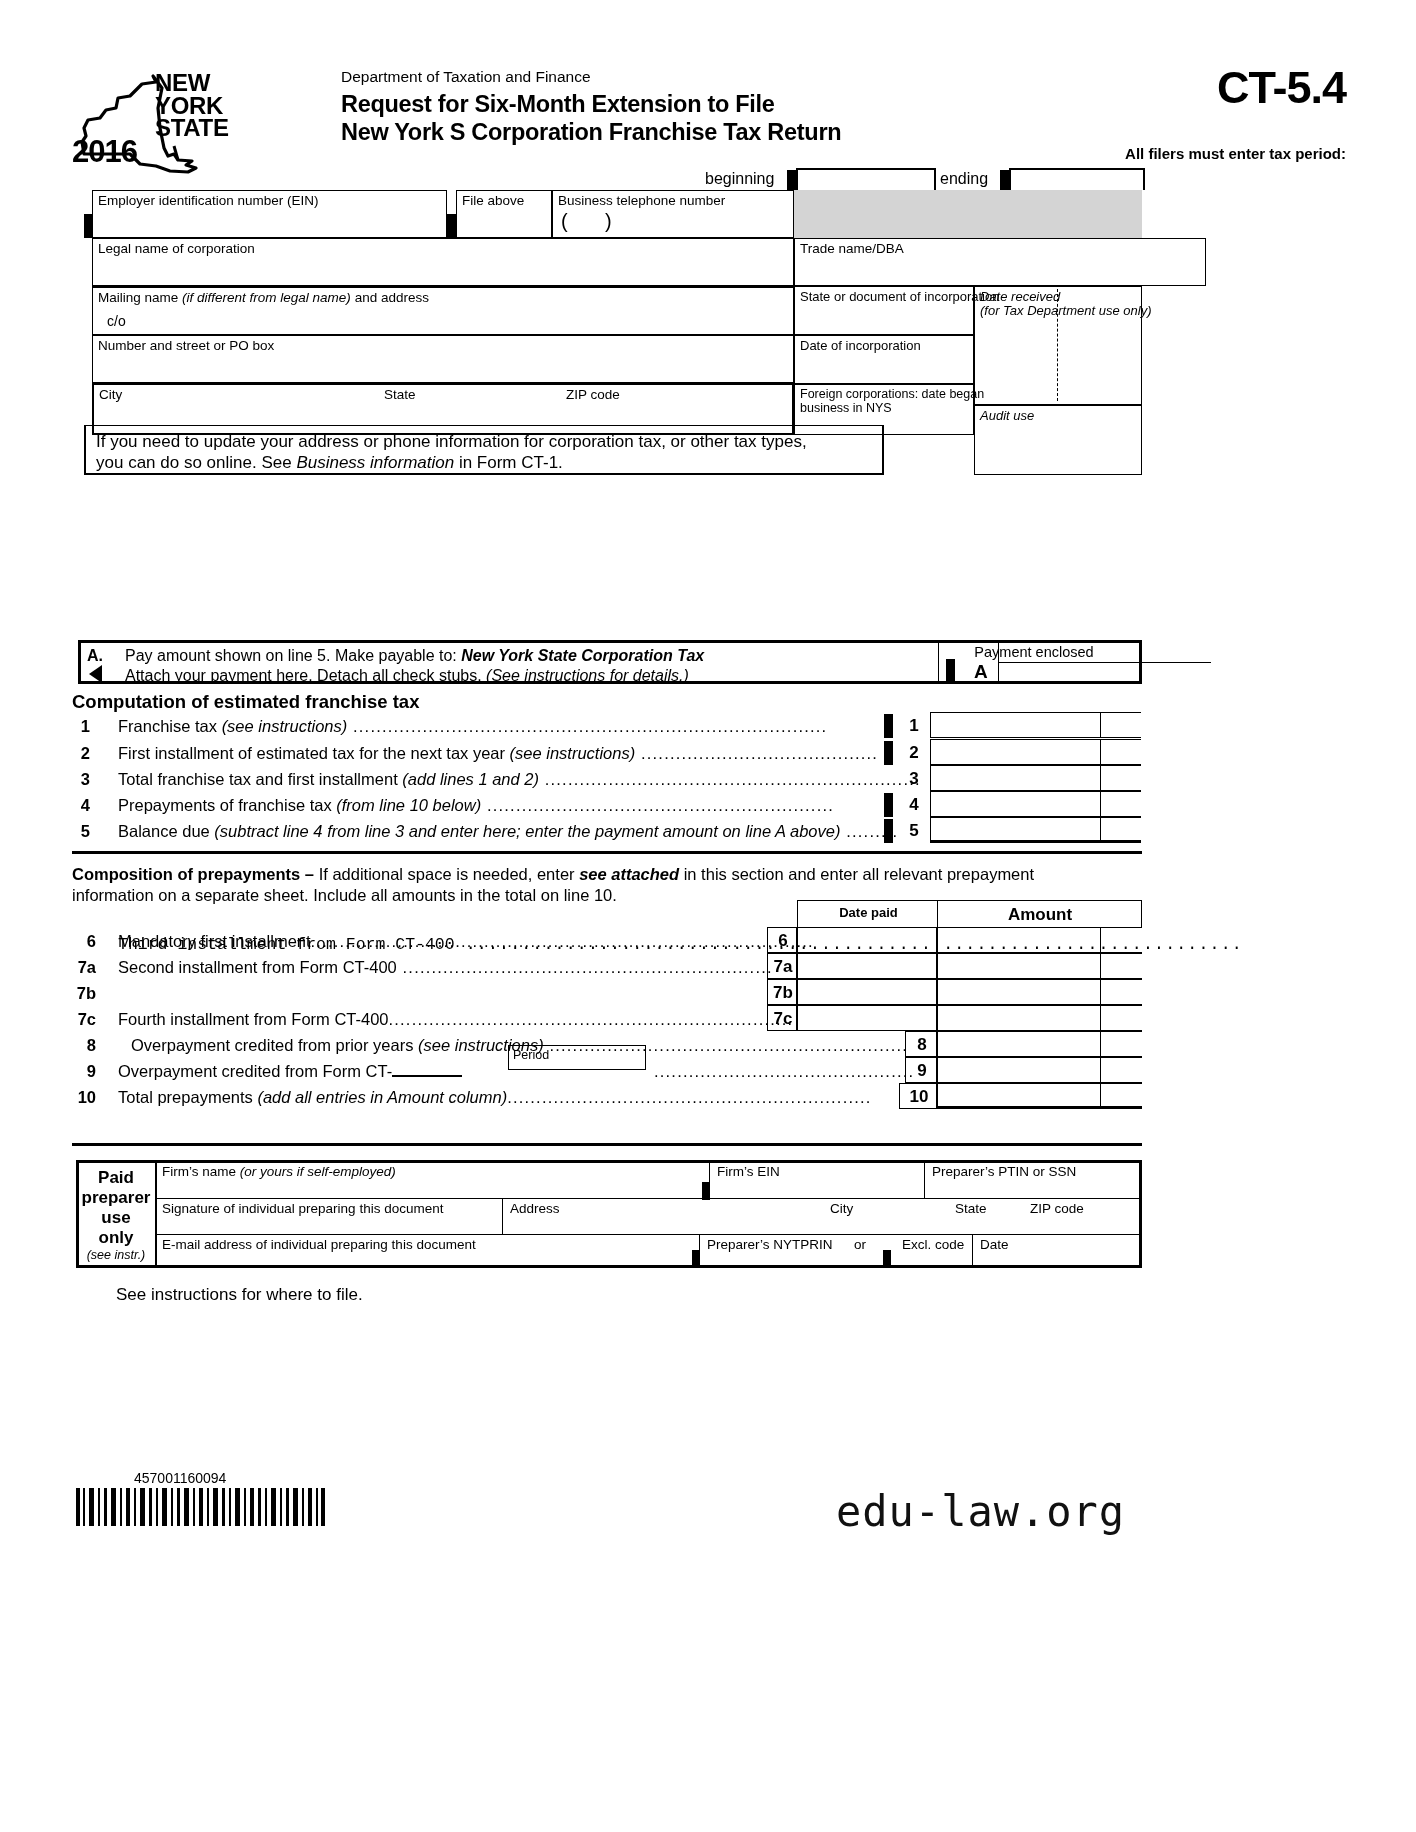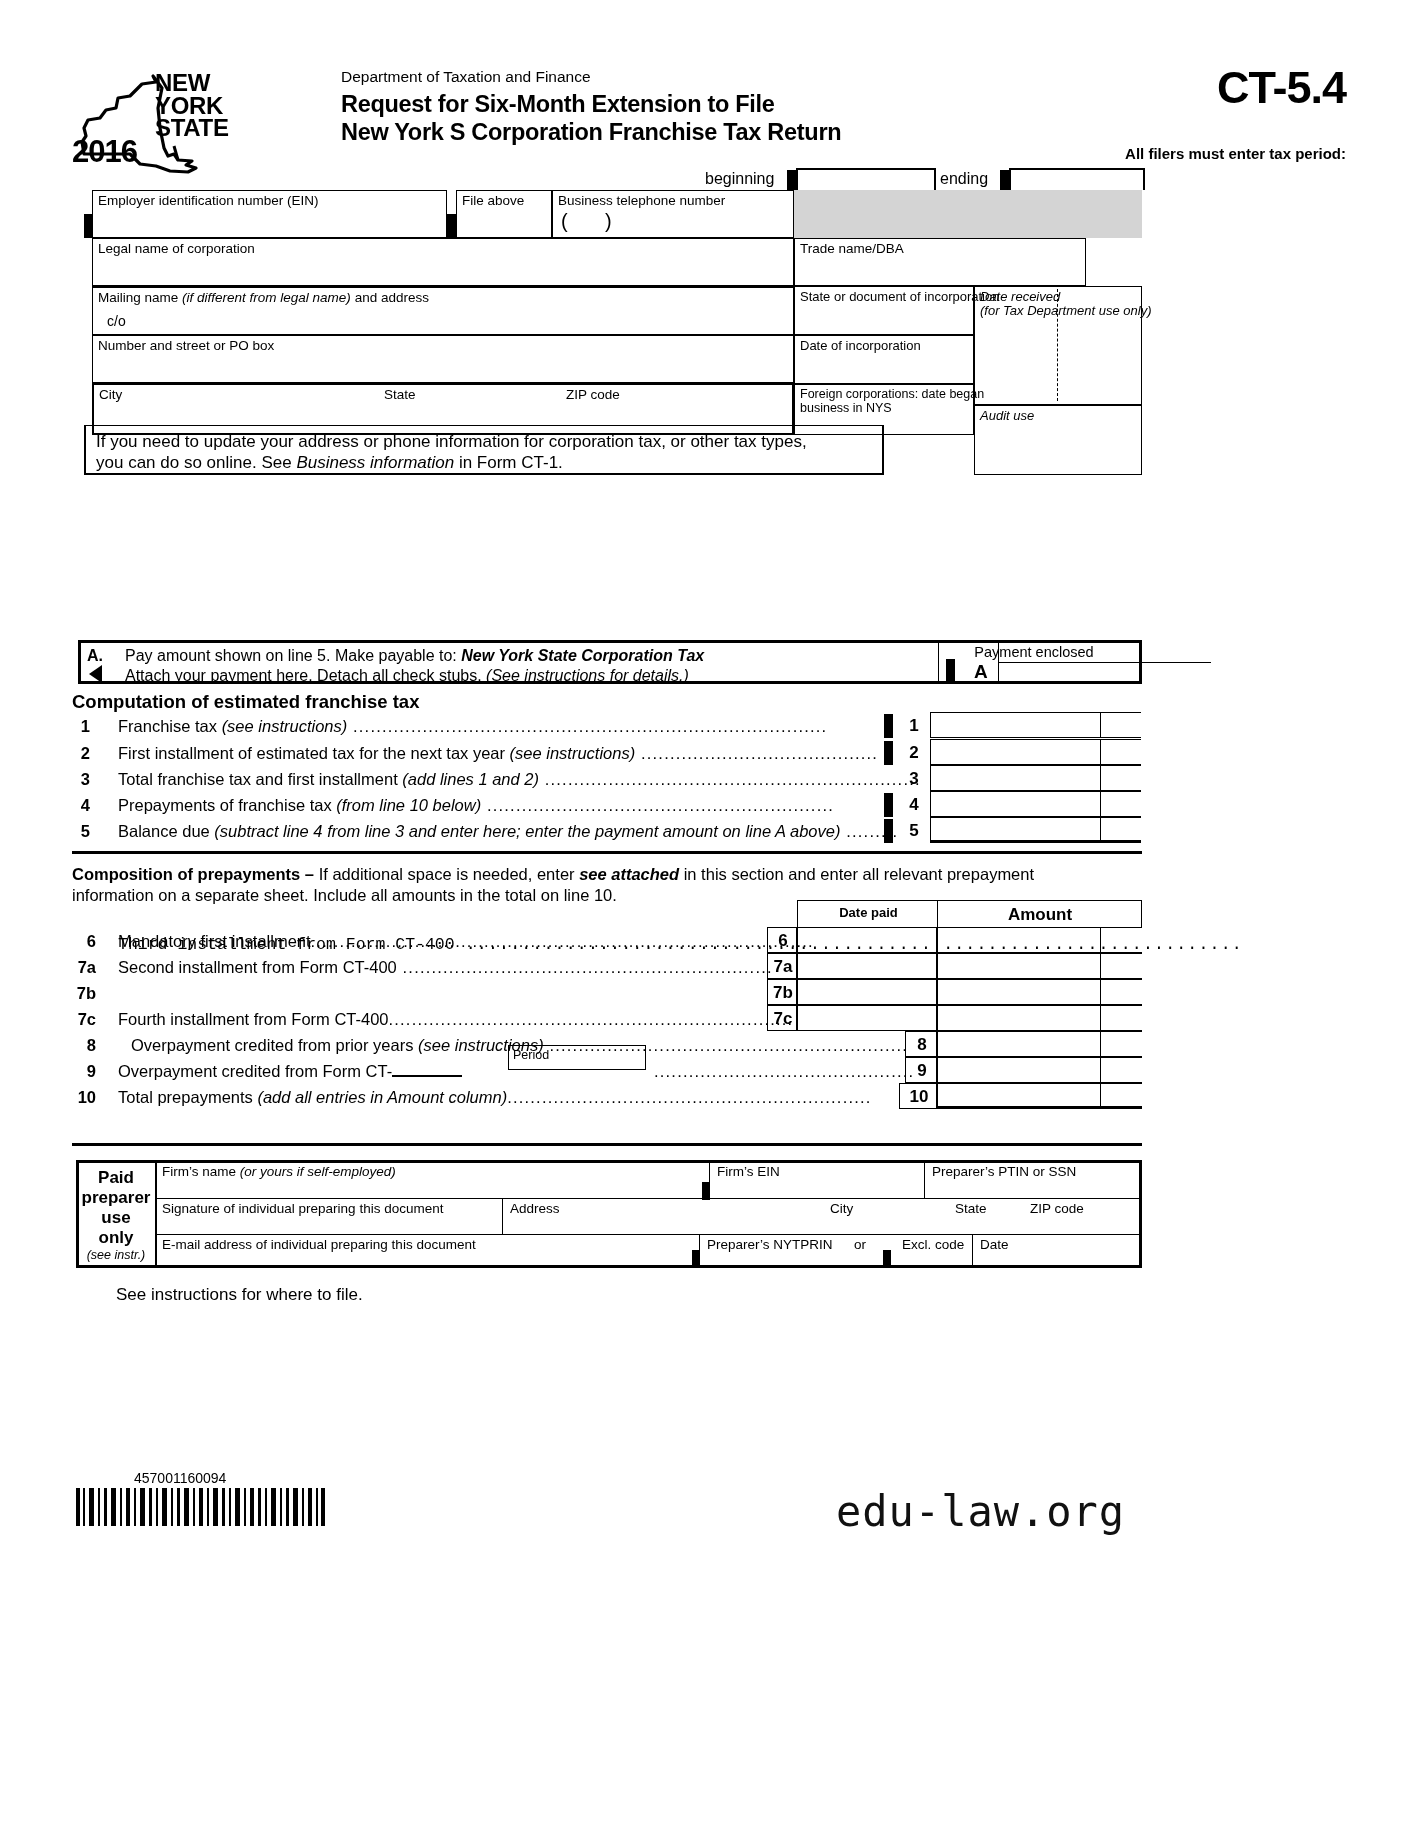--- a/index.html
+++ b/index.html
@@ -136,21 +136,21 @@
     <div class="cell b-all" style="left:468px;top:0px;width:242px;height:48px;">
       <span class="lbl">Business telephone number</span>
       <span style="position:absolute;left:8px;top:19px;font-size:20px;">(</span>
       <span style="position:absolute;left:52px;top:19px;font-size:20px;">)</span>
     </div>
 
     <div class="cell b-all" style="left:8px;top:48px;width:702px;height:48px;">
       <span class="lbl">Legal name of corporation</span>
       <span style="position:absolute;left:6px;top:22px;font-size:14px;"></span>
     </div>
-    <div class="cell b-all" style="left:710px;top:48px;width:292px;height:48px;text-decoration:underline;">
+    <div class="cell b-all" style="left:710px;top:48px;width:412px;height:48px;text-decoration:underline;">
       <span class="lbl">Trade name/DBA</span>
       <span style="position:absolute;left:6px;top:22px;font-size:14px;"></span>
     </div>
 
     <div class="cell" style="left:8px;top:96px;width:702px;height:49px;border:1px solid #000;border-top:2px solid #000;">
       <span class="lbl"><span>Mailing name </span><i>(if different from legal name)</i><span> and address</span></span>
       <span style="position:absolute;left:14px;top:25px;font-size:14px;">c/o</span>
     </div>
     <div class="cell b-all" style="left:710px;top:96px;width:180px;height:49px;">
       <span class="lbl" style="font-size:13px;">State or document of incorporation</span>

